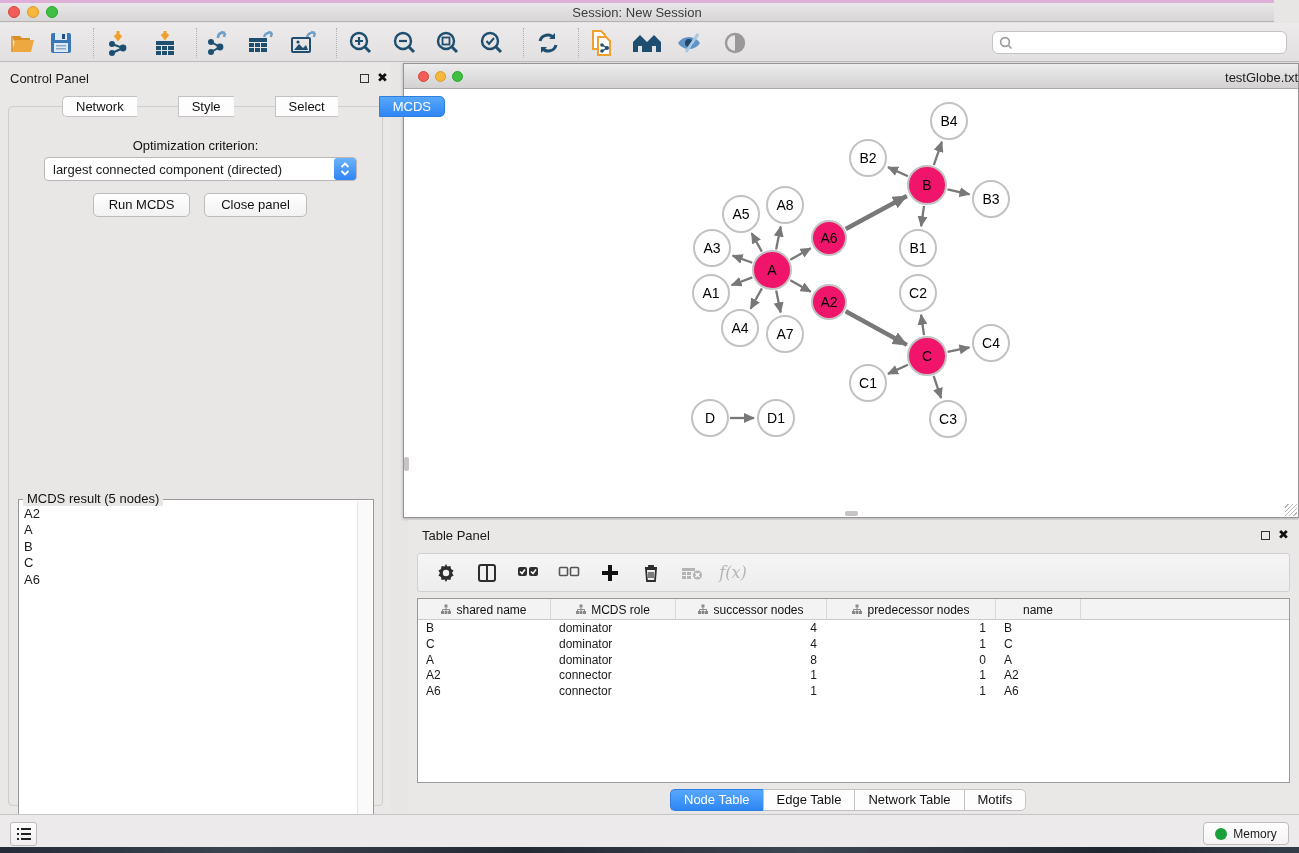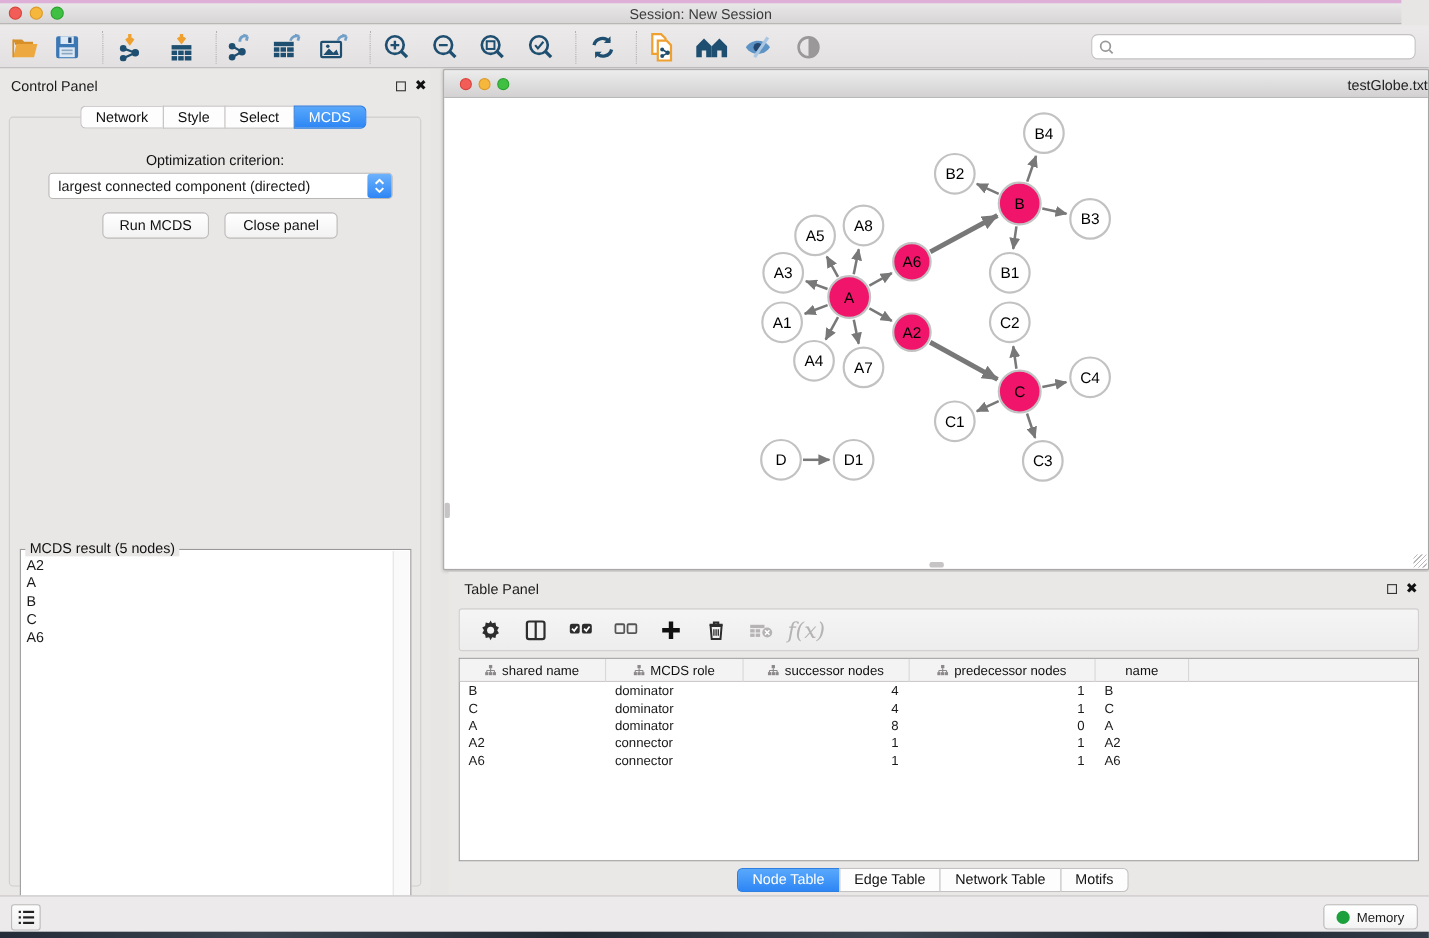--- a/index.html
+++ b/index.html
@@ -24,21 +24,21 @@
   .searchbox { position:absolute; right:12px; top:8px; width:295px; height:23px; background:#fff;
     border:1px solid #c4c2c2; border-radius:6px; display:flex; align-items:center; padding-left:6px; }
   .searchbox input { border:none; outline:none; flex:1; height:19px; font-size:12px; background:transparent; }
 
   
   .cpanel { position:absolute; left:0; top:63px; width:391px; height:750px; background:#eae8e7; }
   .panel-head { position:relative; height:26px;text-decoration:underline; }
   .panel-head .ptitle { position:absolute; left:10px; top:8px; font-size:13px; color:#1a1a1a; }
   .float-box { position:absolute; width:9px; height:9px; border:1.5px solid #333; top:11px; }
   .close-x { position:absolute; top:7px; font-size:13px; font-weight:bold; color:#111; }
-  .cp-tabs { position:absolute; left:73px; top:33px; height:21px; display:flex; z-index:3; }
+  .cp-tabs { position:absolute; left:62px; top:33px; height:21px; display:flex; z-index:3;gap:41px; }
   .seg { border:1px solid #c3c1c1; border-right:none; background:#fdfdfd; padding:2px 13px; font-size:13px;
     line-height:15px; color:#111; }
   .seg:first-child { border-radius:5px 0 0 5px; }
   .seg:last-child { border-right:1px solid #c3c1c1; border-radius:0 5px 5px 0; }
   .seg.active { background:linear-gradient(#58a8fb,#2e86f5); color:#fff; border-color:#2e7fe0; }
   .cp-body { position:absolute; left:8px; top:43px; width:375px; height:700px;
     background:#e9e7e6; border:1px solid #cfcdcd; border-radius:4px; }
   .opt-label { position:absolute; top:31px; width:100%; text-align:center; font-size:13px; color:#111; }
   .dropdown { position:absolute; left:35px; top:50px; width:313px; height:24px; background:#fff;
     border:1px solid #b9b7b7; border-radius:4px; display:flex; align-items:center; }
@@ -70,21 +70,21 @@
   .vthumb { position:absolute; left:0px; top:368px; width:5px; height:14px; background:#c6c4c4; border-radius:2px; }
   .hthumb { position:absolute; left:441px; bottom:1px; width:13px; height:5px; background:#c6c4c4; border-radius:2px; }
   .grip { position:absolute; right:1px; bottom:1px; width:12px; height:12px;
     background:repeating-linear-gradient(135deg,transparent,transparent 2px,#b9b7b7 2px,#b9b7b7 3px); }
 
   
   .tpanel { position:absolute; left:408px; top:520px; width:891px; height:293px; background:#eae8e7; }
   .tp-toolbar { position:absolute; left:9px; top:33px; width:873px; height:39px; background:linear-gradient(#f6f5f5,#eeeded);
     border:1px solid #d2d0d0; border-radius:3px; display:flex; align-items:center; gap:17px; padding-left:16px; }
   .tp-ico { width:24px; height:24px; display:flex; align-items:center; justify-content:center; }
-  .fx { font-family:"DejaVu Serif","Liberation Serif",serif; font-style:italic; font-size:20px; color:#b5b3b3; }
+  .fx { font-family:"DejaVu Serif","Liberation Serif",serif; font-style:italic; font-size:16px; color:#b5b3b3; }
   .dtable { position:absolute; left:9px; top:78px; width:873px; height:185px; background:#fff; border:1px solid #9b9999; }
   .thead { position:absolute; left:0; top:0; height:21px; width:100%; background:#f4f3f3; border-bottom:1px solid #cccaca; display:flex; }
   .th { height:21px; border-right:1px solid #d8d6d6; display:flex; align-items:center; justify-content:center; gap:5px;
     font-size:12px; color:#111; }
   .tbody { position:absolute; left:0; top:22px; width:100%; }
   .tr { display:flex; height:15.8px; }
   .td { font-size:12px; line-height:15.8px; padding:0 10px 0 8px; white-space:nowrap; overflow:hidden; }
   .td.num { text-align:right; }
   .tp-tabs { position:absolute; left:262px; top:269px; height:22px; display:flex; }
 

